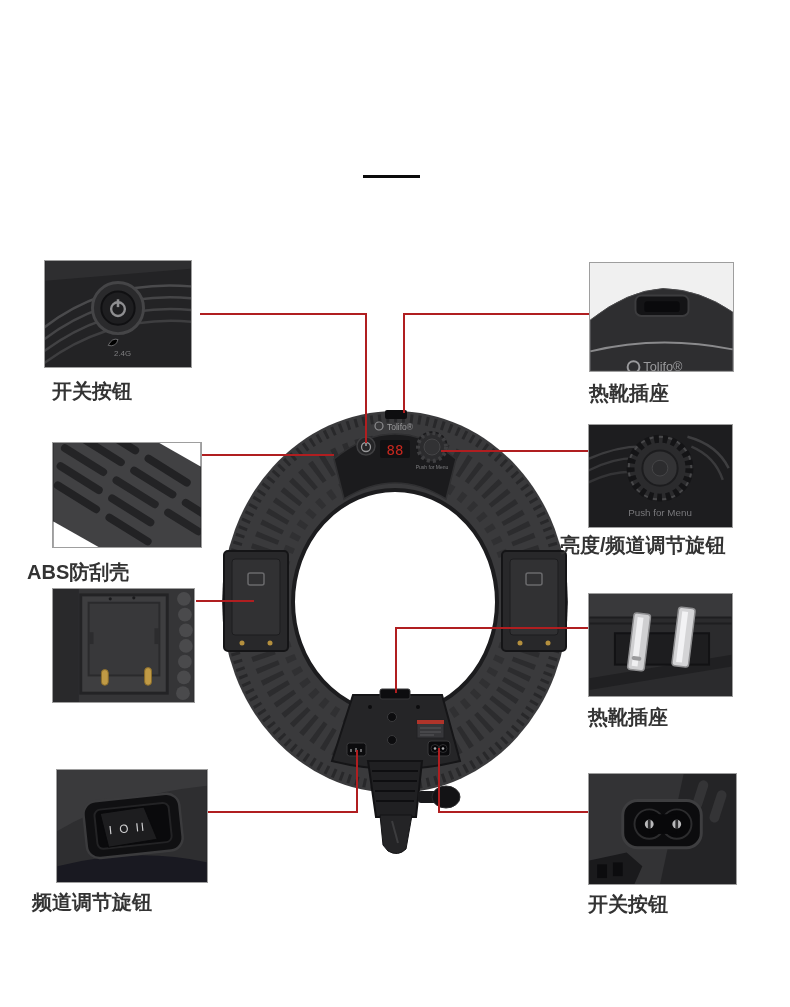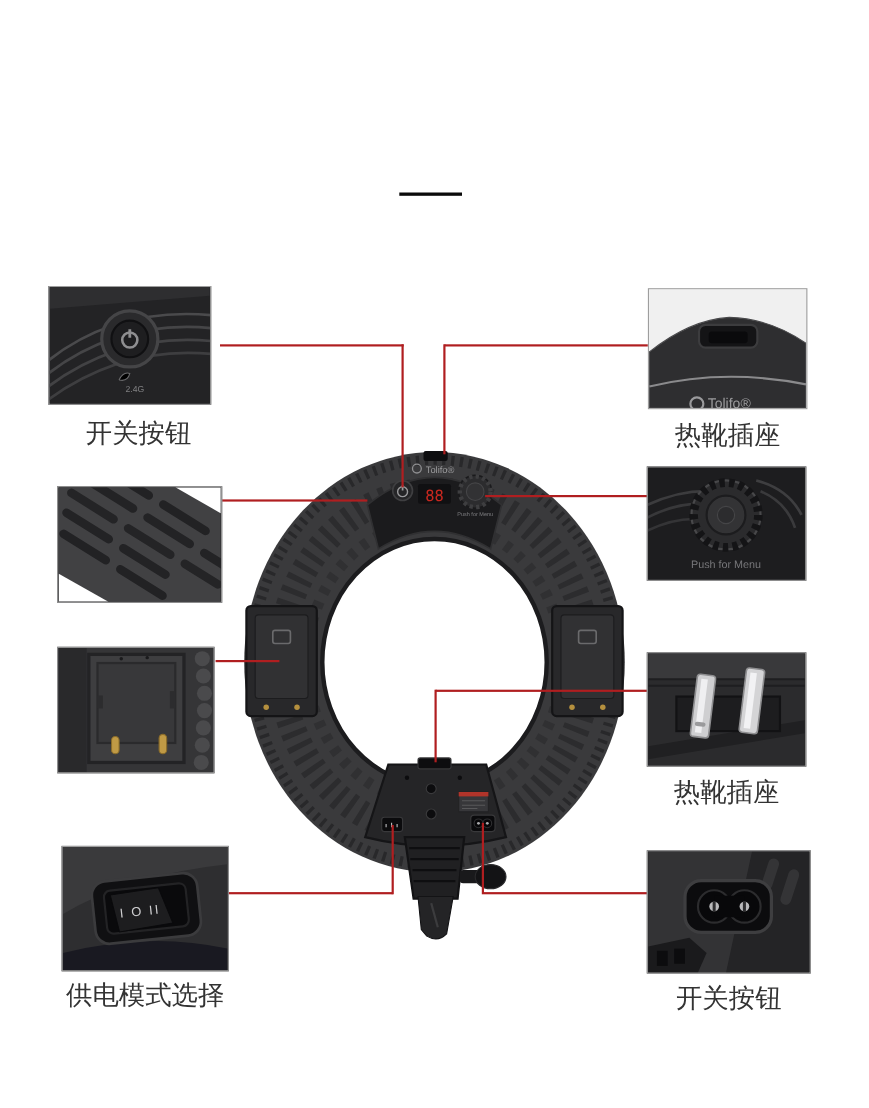--- a/index.html
+++ b/index.html
@@ -3,21 +3,21 @@
 <meta charset="utf-8">
 <style>
   html,body{margin:0;padding:0;background:#fff;}
   body{font-family:"Liberation Sans","DejaVu Sans",sans-serif;}
   .stage{position:relative;width:790px;height:1007px;background:#fff;overflow:hidden;margin:0 auto;}
   .title{position:absolute;left:0;top:96px;width:100%;text-align:center;
          font-size:50px;font-weight:600;color:#0a0a0a;letter-spacing:4px;}
   .title-rule{position:absolute;left:363px;top:175px;width:57px;height:3px;background:#0a0a0a;}
   .thumb{position:absolute;overflow:hidden;border:1px solid #9e9e9e;box-sizing:border-box;background:#242426;}
   .thumb svg{display:block;width:100%;height:100%;}
-  .lbl{position:absolute;font-size:24px;color:#333;text-align:center;white-space:nowrap;}
+  .lbl{position:absolute;font-size:20px;color:#333;text-align:left;white-space:nowrap;font-weight:bold;}
   .cl{position:absolute;background:#b01e20;}
   .product-svg{position:absolute;left:220px;top:405px;width:350px;height:450px;}
 </style>
 </head>
 <body>
 
 <div class="stage">
 
   <div class="title-rule"></div>
 
@@ -170,38 +170,40 @@
         <rect x="116" y="42" width="44" height="8" rx="4" fill="#242426"></rect>
         <rect x="-2" y="60" width="54" height="8" rx="4" fill="#232325"></rect>
         <rect x="60" y="60" width="54" height="8" rx="4" fill="#232325"></rect>
         <rect x="6" y="78" width="54" height="8" rx="4" fill="#222224"></rect>
         <rect x="68" y="78" width="54" height="8" rx="4" fill="#222224"></rect>
       </g>
       <path d="M150,0 L150,24 L108,0 Z" fill="#ffffff"></path>
       <path d="M0,106 L0,80 L46,106 Z" fill="#ffffff"></path>
     </svg>
   </div>
+  <div class="lbl" style="left:27px;top:559px;width:200px;">ABS防刮壳</div>
 
   <div class="thumb" style="left:588px;top:424px;width:145px;height:104px;">
     <svg viewBox="0 0 145 104">
       <rect width="145" height="104" fill="#1d1d1f"></rect>
       <path d="M-4,36 Q30,20 60,22" stroke="#3c3c3e" stroke-width="2.5" fill="none"></path>
       <path d="M-4,48 Q26,32 52,34" stroke="#38383a" stroke-width="2.5" fill="none"></path>
       <path d="M-4,60 Q24,46 48,48" stroke="#343436" stroke-width="2.5" fill="none"></path>
       <path d="M104,22 Q128,32 136,56" stroke="#3a3a3c" stroke-width="2.5" fill="none"></path>
       <path d="M100,12 Q130,20 142,44" stroke="#3e3e40" stroke-width="2.5" fill="none"></path>
       <g>
         <circle cx="72" cy="44" r="32" fill="#2b2b2d" stroke="#48484a" stroke-width="2"></circle>
         <circle cx="72" cy="44" r="30" fill="none" stroke="#141416" stroke-width="8" stroke-dasharray="5 4"></circle>
         <circle cx="72" cy="44" r="18" fill="#333335" stroke="#1c1c1e" stroke-width="2"></circle>
         <circle cx="72" cy="44" r="8" fill="#2c2c2e" stroke="#454547"></circle>
       </g>
       <text x="72" y="93" font-size="10" fill="#77777a" text-anchor="middle">Push for Menu</text>
     </svg>
   </div>
+  <div class="lbl" style="left:560px;top:532px;width:200px;">亮度/频道调节旋钮</div>
 
   <div class="thumb" style="left:52px;top:588px;width:143px;height:115px;">
     <svg viewBox="0 0 143 115">
       <rect width="143" height="115" fill="#353537"></rect>
       <rect width="26" height="115" fill="#29292b"></rect>
       <g>
         <rect x="28" y="6" width="88" height="100" fill="#3e3e40" stroke="#232325" stroke-width="3"></rect>
         <rect x="36" y="14" width="72" height="74" fill="#38383a" stroke="#2a2a2c" stroke-width="2"></rect>
         <circle cx="58" cy="10" r="1.6" fill="#1a1a1c"></circle>
         <circle cx="82" cy="9" r="1.6" fill="#1a1a1c"></circle>
@@ -252,21 +254,21 @@
       <path d="M0,0 H152 V16 Q60,26 0,62 Z" fill="#3a3a3c"></path>
       <path d="M0,98 Q80,78 152,94 V114 H0 Z" fill="#191921"></path>
       <g transform="rotate(-6 76 56)">
         <rect x="28" y="28" width="98" height="58" rx="13" fill="#101012" stroke="#3b3b3d" stroke-width="2.5"></rect>
         <rect x="39" y="37" width="76" height="40" rx="6" fill="#0a0a0c" stroke="#232325" stroke-width="2"></rect>
         <path d="M45,41 L90,39 L100,73 L50,76 Z" fill="#1d1d1f" stroke="#0a0a0c"></path>
         <text x="71" y="63" font-size="12" letter-spacing="2" fill="#d0d0d2" text-anchor="middle">I O II</text>
       </g>
     </svg>
   </div>
-  <div class="lbl" style="left:32px;top:889px;width:200px;">供电模式选择</div>
+  <div class="lbl" style="left:32px;top:889px;width:200px;">频道调节旋钮</div>
 
   <div class="thumb" style="left:588px;top:773px;width:149px;height:112px;">
     <svg viewBox="0 0 149 112">
       <rect width="149" height="112" fill="#333335"></rect>
       <path d="M96,0 H149 V112 H72 Z" fill="#242426"></path>
       <rect x="108" y="6" width="10" height="30" rx="5" transform="rotate(18 113 21)" fill="#343436"></rect>
       <rect x="126" y="16" width="10" height="34" rx="5" transform="rotate(18 131 33)" fill="#343436"></rect>
       <g>
         <rect x="34" y="27" width="80" height="48" rx="15" fill="#0c0c0e" stroke="#3e3e40" stroke-width="3"></rect>
         <circle cx="61" cy="51" r="15" fill="#08080a" stroke="#2c2c2e" stroke-width="2"></circle>

